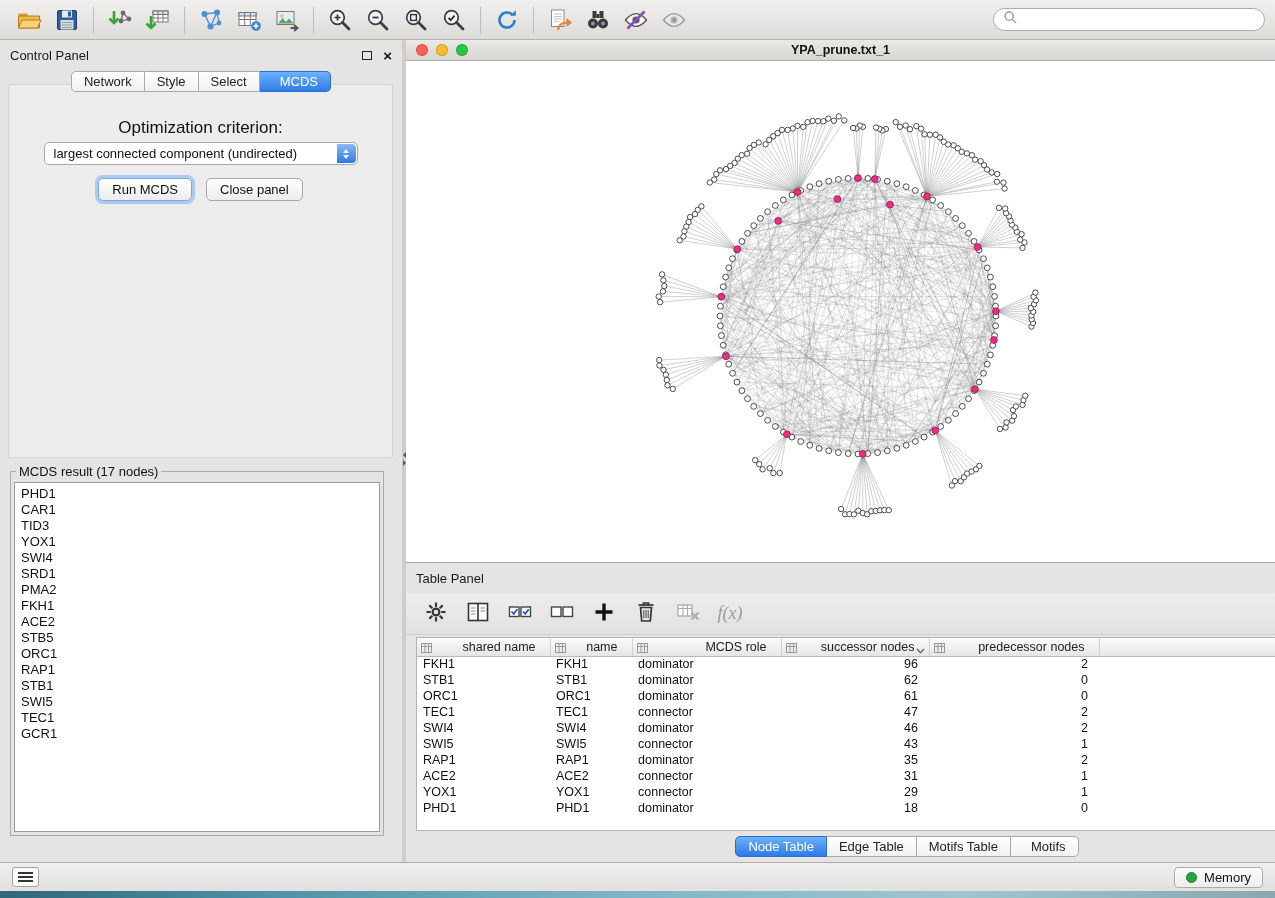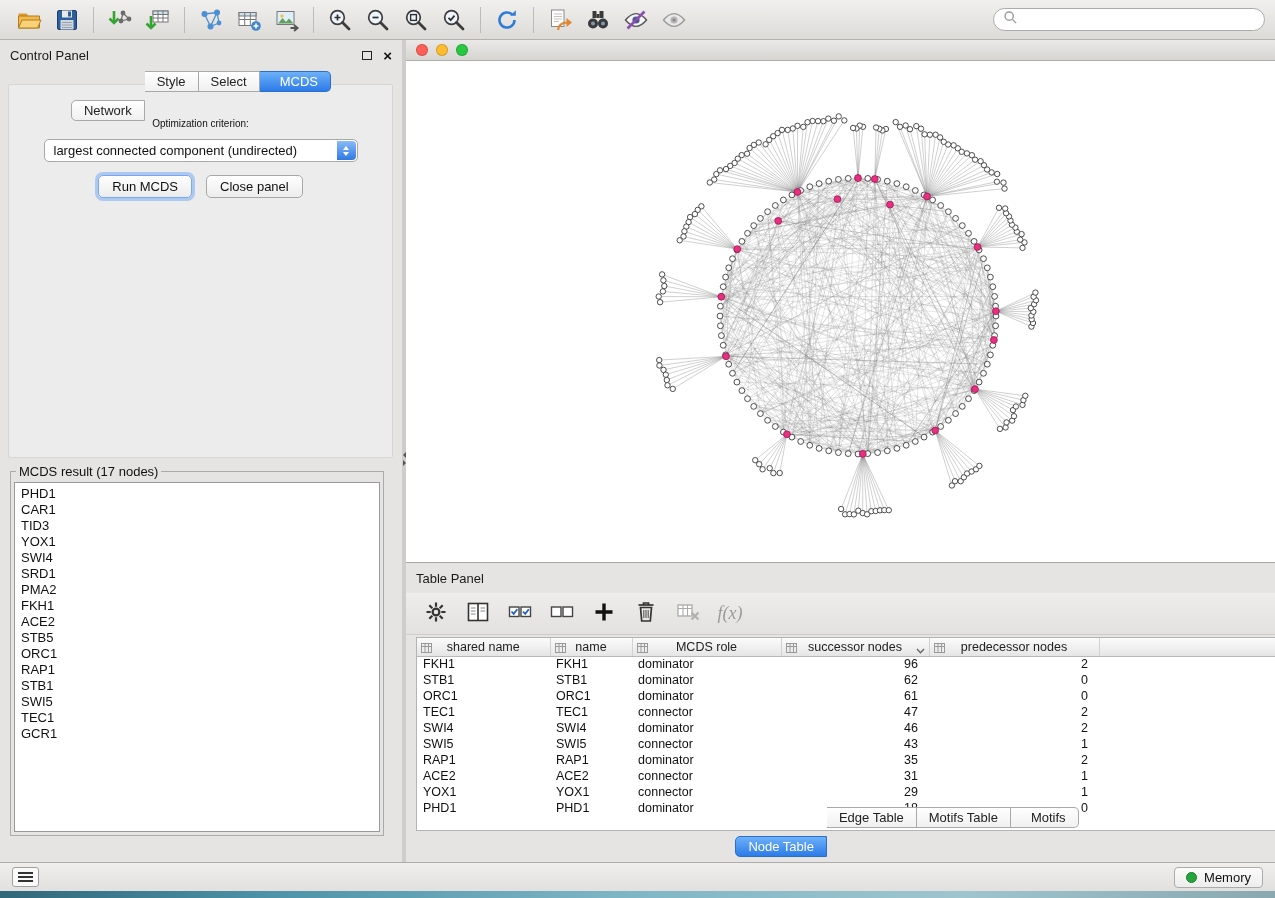--- a/index.html
+++ b/index.html
@@ -26,31 +26,31 @@
 
   
   .panel-header { height:30px; display:flex; align-items:center; padding:0 10px; font-size:13px; color:#1a1a1a; }
   .ph-btns { margin-left:auto; display:flex; align-items:center; }
   .ph-float { width:10px; height:9px; border:1.5px solid #222; display:inline-block; }
   .ph-close { font-size:15px; font-weight:bold; color:#111; margin-left:11px; line-height:1; }
 
   .seg { display:flex; }
   .seg-btn { font-family:inherit; font-size:13px; height:21px; padding:0 12px; color:#222;
     background:linear-gradient(#ffffff,#f0f0f0); border:1px solid #a9a9a9; border-left:none; cursor:default; }
-  .seg-btn:first-child { border-left:1px solid #a9a9a9; border-radius:5px 0 0 5px;margin-top:29px; }
+  .seg-btn:first-child { border-left:1px solid #a9a9a9; border-radius:5px 0 0 5px; }
   .seg-btn:last-child { border-radius:0 5px 5px 0;padding-left:20px; }
   .seg-btn.active { background:linear-gradient(#6db1f8,#2c7be8); border-color:#2a6fd0; color:#fff; }
 
   
   .control-panel { position:absolute; top:40px; left:0; width:402px; height:822px; background:#e6e4e2; }
   .cp-inner { position:absolute; left:8px; right:9px; top:44px; height:374px; background:#ececec;
     border:1px solid #d6d6d6; border-radius:2px; }
   #cp-tabs { position:absolute; top:31px; left:0; right:0; display:flex; justify-content:center; z-index:2; }
-  .opt-label { text-align:center; margin-top:33px; font-size:10px; color:#111; }
-  .dropdown { display:flex; align-items:center; margin:10px auto 0; width:314px; height:23px; background:#fff;
+  .opt-label { text-align:center; margin-top:33px; font-size:17px; color:#111; }
+  .dropdown { display:flex; align-items:center; margin:4px auto 0; width:314px; height:23px; background:#fff;
     border:1px solid #a9a9a9; border-radius:5px; font-size:13px; position:relative; padding-left:9px; color:#111; }
   .dd-cap { position:absolute; right:1px; top:1px; bottom:1px; width:19px;
     background:linear-gradient(#8abaf8,#2e7ae2); border-radius:0 4px 4px 0;
     display:flex; flex-direction:column; align-items:center; justify-content:center; gap:2px; }
   .dd-up { width:0; height:0; border-left:3.5px solid transparent; border-right:3.5px solid transparent; border-bottom:4.5px solid #fff; }
   .dd-down { width:0; height:0; border-left:3.5px solid transparent; border-right:3.5px solid transparent; border-top:4.5px solid #fff; }
   .btn-row { display:flex; justify-content:center; gap:14px; margin-top:13px; }
   .btn { font-family:inherit; font-size:13px; padding:3px 13px; background:linear-gradient(#ffffff,#ececec);
     border:1px solid #a8a8a8; border-radius:5px; color:#111; }
   .btn.default { border:1px solid #7aa8e8; box-shadow:0 0 0 3px rgba(110,165,245,.5); }
@@ -82,21 +82,21 @@
     border-top:1px solid #a8a6a4; }
   #table-toolbar { position:absolute; top:30px; left:0; right:0; height:42px; display:flex; align-items:center;
     padding-left:14px; gap:10px; background:linear-gradient(#efedeb,#e3e1df); border-bottom:1px solid #d0cecb; }
   .tt-btn { width:32px; height:32px; border:none; background:transparent; display:flex; align-items:center;
     justify-content:center; padding:0; }
   .tt-btn .fx { font-family:"Liberation Serif", serif; font-style:italic; font-size:18px; color:#9a9a9a; }
   .table-wrap { position:absolute; top:74px; left:10px; right:8px; height:194px; background:#fff;
     border:1px solid #b4b4b4; overflow:hidden; }
   table { border-collapse:collapse; table-layout:fixed; width:100%; font-size:12.5px; }
   thead th { height:18px; background:linear-gradient(#fbfbfb,#e5e5e5); border-right:1px solid #d2d2d2;
-    border-bottom:1px solid #b8b8b8; font-weight:normal; color:#222; position:relative; text-align:center;
+    border-bottom:1px solid #b8b8b8; font-weight:normal; color:#222; position:relative; text-align:right;
     padding:0 14px; white-space:nowrap; overflow:hidden; }
   thead th .hicon { position:absolute; left:4px; top:4px; }
   thead th .hsort { position:absolute; right:4px; top:5px; }
   tbody td { height:16px; padding:0 6px; color:#111; white-space:nowrap; overflow:hidden; }
   tbody td.num { text-align:right; padding-right:11px; }
   .vscroll { position:absolute; top:0; right:0; bottom:0; width:13px; background:#f4f4f4; border-left:1px solid #ddd; }
   .vscroll .thumb { position:absolute; top:20px; left:2px; width:8px; height:95px; background:#c4c4c4; border-radius:5px; }
   #table-tabs { position:absolute; bottom:5px; left:0; right:0; display:flex; justify-content:center; }
 
   
@@ -354,20 +354,21 @@
         <i></i>
         <i class="r"></i>
       </span>
   </div>
 
   <div class="network-window">
     <div class="net-titlebar">
       <span class="tl red"></span>
       <span class="tl yellow"></span>
       <span class="tl green"></span>
+      <span class="net-title">YPA_prune.txt_1</span>
     </div>
     <svg id="network-canvas" viewBox="0 0 869 500">
         <line x1="589.6" y1="245.2" x2="581.3" y2="206.8" stroke="#6f6f6f" stroke-width="0.6" opacity="0.25"></line>
         <line x1="586.8" y1="284.3" x2="403.8" y2="384.3" stroke="#6f6f6f" stroke-width="0.6" opacity="0.25"></line>
         <line x1="314.4" y1="264.8" x2="341.5" y2="172.3" stroke="#6f6f6f" stroke-width="0.6" opacity="0.25"></line>
         <line x1="317.2" y1="225.7" x2="461.8" y2="117.4" stroke="#6f6f6f" stroke-width="0.6" opacity="0.25"></line>
         <line x1="319.6" y1="293.9" x2="432.4" y2="391.6" stroke="#6f6f6f" stroke-width="0.6" opacity="0.25"></line>
         <line x1="452.0" y1="117.0" x2="534.7" y2="144.5" stroke="#6f6f6f" stroke-width="0.6" opacity="0.25"></line>
         <line x1="461.8" y1="392.6" x2="314.4" y2="264.8" stroke="#6f6f6f" stroke-width="0.6" opacity="0.25"></line>
         <line x1="500.2" y1="125.7" x2="361.6" y2="150.7" stroke="#6f6f6f" stroke-width="0.6" opacity="0.25"></line>

